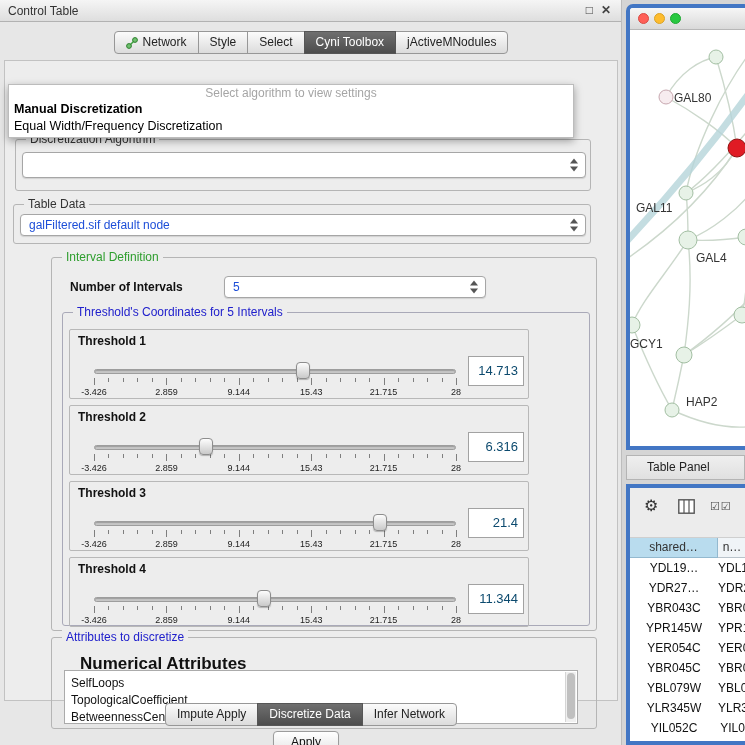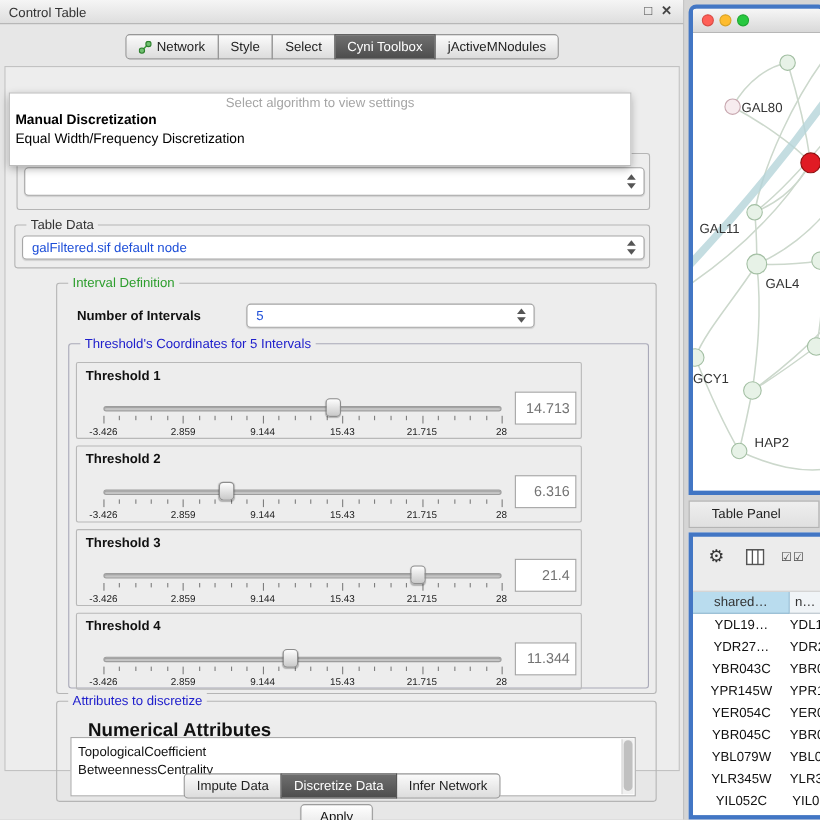--- a/index.html
+++ b/index.html
@@ -42,21 +42,21 @@
   .stepper { position:absolute; right:6px; top:50%; width:9px; height:13px; transform:translateY(-50%); }
   .stepper:before,.stepper:after { content:""; position:absolute; left:0;
     border-left:4.5px solid transparent; border-right:4.5px solid transparent; }
   .stepper:before { top:0; border-bottom:5px solid #555; }
   .stepper:after  { bottom:0; border-top:5px solid #555; }
 
   
   #algo-group { left:10px; top:78px; width:576px; height:52px; }
   #algo-combo { left:6px; top:12px; width:564px; height:26px; }
   #algo-popup { position:absolute; left:8px; top:84px; width:566px; background:#fff;
-    border:1px solid #bcbcbc; box-shadow:0 3px 8px rgba(0,0,0,0.35); z-index:50; padding-bottom:15px; }
+    border:1px solid #bcbcbc; box-shadow:0 3px 8px rgba(0,0,0,0.35); z-index:50; padding-bottom:2px; }
   .popup-placeholder { height:16px; line-height:16px; text-align:center; font-size:12px; color:#a5a5a5; }
   .popup-item { height:17px; line-height:17px; padding-left:5px; font-size:12.5px; color:#000; }
   .popup-item.bold { font-weight:bold; }
 
   
   #tabledata-group { left:8px; top:143px; width:578px; height:40px; }
   #tabledata-combo { left:6px; top:9px; width:566px; height:22px; }
 
   
   #interval-group { left:46px; top:196px; width:546px; height:374px; }
@@ -70,21 +70,21 @@
   .t-slider { position:absolute; left:24px; top:32px; width:362px; height:36px; }
   .t-track { position:absolute; left:0; top:7px; width:362px; height:5px; background:#c6c6c6;
     border:1px solid #9d9d9d; border-radius:3px; box-shadow:inset 0 1px 1px rgba(0,0,0,0.2); }
   .t-thumb { position:absolute; top:0; width:14px; height:17px;
     background:linear-gradient(#fdfdfd,#c9c9c9); border:1px solid #8d8d8d; border-radius:4px;
     box-shadow:0 1px 1px rgba(0,0,0,0.25); }
   .t-tick { position:absolute; top:16px; width:1px; height:4px; background:#7e7e7e; }
   .t-tick.major { height:7px; }
   .t-ticklabel { position:absolute; top:25px; width:40px; text-align:center; font-size:9px; color:#222; }
   .t-value { position:absolute; left:398px; top:26px; width:56px; height:30px; background:#fff;
-    border:1px solid #a2a2a2; font-size:13px; color:#737373; text-align:right;
+    border:1px solid #a2a2a2; font-size:13px; color:#0c4a6e; text-align:right;
     line-height:28px; padding-right:5px; }
 
   
   #attr-group { left:46px; top:576px; width:546px; height:92px; }
   #attr-subtitle { position:absolute; left:16px; top:16px; font-size:17px; font-weight:bold; color:#111;margin-left:12px; }
   #attr-list { position:absolute; left:12px; top:32px; width:514px; height:54px; background:#fff;
     border:1px solid #ababab; overflow:hidden; padding:4px 14px 0 6px; }
   .attr-item { font-size:12px; line-height:17px; color:#111; white-space:nowrap; }
   #attr-scroll { position:absolute; right:1px; top:1px; bottom:1px; width:11px;
     background:#f0f0f0; border-left:1px solid #d5d5d5; }
@@ -356,31 +356,32 @@
       </div>
     </div>
 
     <div class="group" id="attr-group">
       <span class="gtitle blue">Attributes to discretize</span>
       <span id="attr-subtitle">Numerical Attributes</span>
       <div id="attr-list">
         <div id="attr-scroll">
           <div id="attr-thumb"></div>
         </div>
+      <div class="attr-item">SelfLoops</div>
           <div class="attr-item">TopologicalCoefficient</div>
           <div class="attr-item">BetweennessCentrality</div>
         </div>
     </div>
 
     <div id="apply-btn">Apply</div>
   </div>
 
   <div class="tabbar" id="bottom-tabs">
     <div class="tab">
-        <span>Impute Data</span>
+        <span>Impute Apply</span>
       </div>
     <div class="tab selected">
         <span>Discretize Data</span>
       </div>
     <div class="tab">
         <span>Infer Network</span>
       </div>
   </div>
 </div>
 

